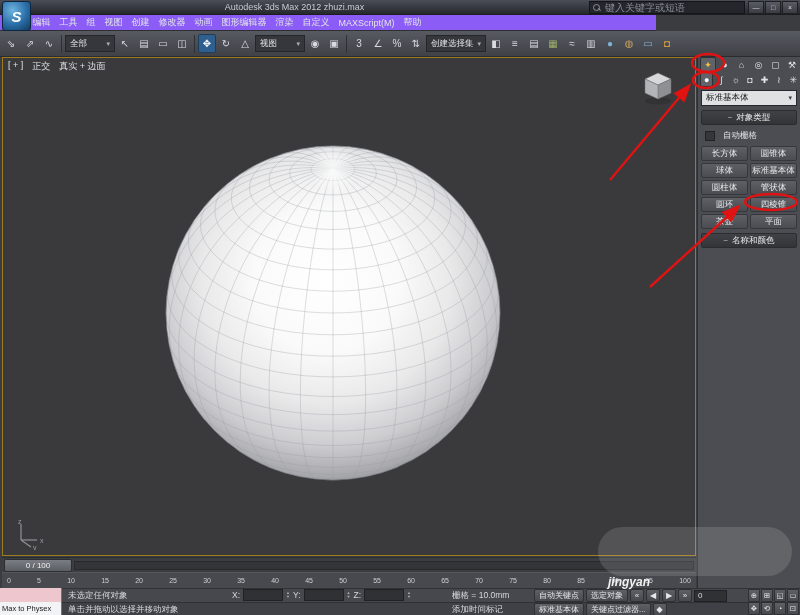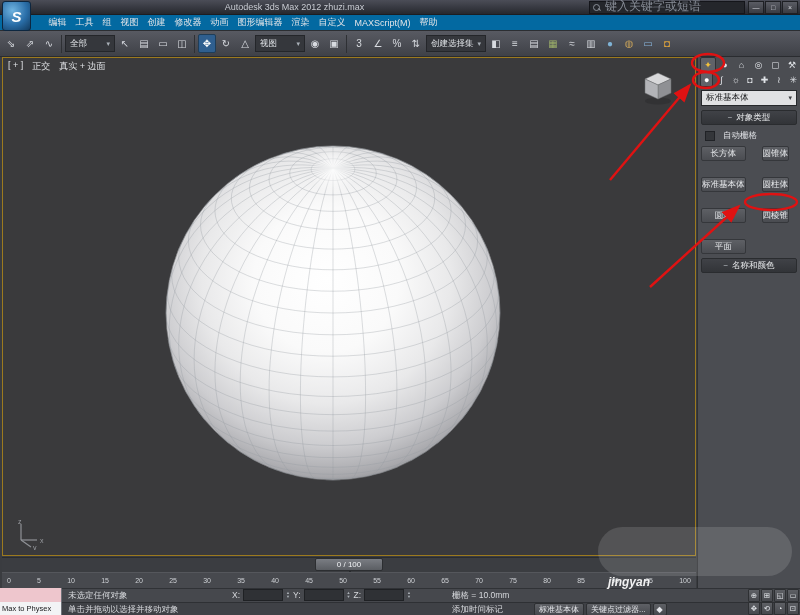--- a/index.html
+++ b/index.html
@@ -5,32 +5,32 @@
   html,body{margin:0;padding:0;background:#222;}
   #app{position:relative;width:800px;height:615px;overflow:hidden;background:#3a3c40;
        font-family:"Liberation Sans","DejaVu Sans",sans-serif;-webkit-font-smoothing:antialiased;}
   
   .titlebar{position:absolute;left:0;top:0;width:800px;height:15px;
     background:linear-gradient(#4b4d57,#26282e);display:flex;align-items:center;border-bottom:1px solid #1c1d21;box-sizing:border-box;}
   .title-text{flex:1;text-align:center;font-size:9px;color:#c9ccd3;white-space:nowrap;overflow:hidden;}
   .search-wrap{display:flex;align-items:center;background:#24262b;border:1px solid #14151a;height:11px;width:148px;margin-right:3px;padding:0 3px;gap:3px;}
   .search-glass{width:5px;height:5px;border:1px solid #8a8f98;border-radius:50%;position:relative;flex:0 0 auto;}
   .search-glass::after{content:"";position:absolute;left:4px;top:4px;width:3px;height:1px;background:#8a8f98;transform:rotate(45deg);}
-  .search-input{flex:1;background:transparent;border:0;outline:0;font-size:12px;color:#cfd3da;font-family:Liberation Mono, monospace;min-width:0;}
+  .search-input{flex:1;background:transparent;border:0;outline:0;font-size:10px;color:#cfd3da;font-family:Liberation Serif, serif;min-width:0;}
   .search-input::placeholder{color:#878c96;}
   .winbtns{display:flex;gap:1px;margin-right:2px;}
   .winbtn{width:14px;height:11px;background:linear-gradient(#5a5c64,#3a3c42);border:1px solid #1e2024;color:#d6d9de;
     font-size:7px;display:flex;align-items:center;justify-content:center;}
   
   .logo{position:absolute;left:2px;top:1px;width:27px;height:28px;z-index:30;border-radius:3px;
     background:radial-gradient(circle at 35% 30%,#6fb3e0,#2a6ea8 55%,#123a5e);border:1px solid #0d2740;
     color:#fff;font-weight:bold;font-style:italic;font-size:15px;display:flex;align-items:center;justify-content:center;}
   
-  .menubar{position:absolute;left:0;top:15px;width:800px;height:16px;background:#0369a1;
-    display:flex;align-items:center;padding-left:44px;box-sizing:border-box;border-bottom:1px solid #2c2e32;}
+  .menubar{position:absolute;left:0;top:15px;width:656px;height:16px;background:#8b5cf6;
+    display:flex;align-items:center;padding-left:28px;box-sizing:border-box;border-bottom:1px solid #2c2e32;}
   .menu-item{font-size:9px;color:#e2e4e8;padding:2px 4.5px;white-space:nowrap;cursor:default;}
   
   .toolbar{position:absolute;left:0;top:31px;width:800px;height:26px;
     background:linear-gradient(#585a62,#3f4147);display:flex;align-items:center;padding:0 2px;gap:1px;box-sizing:border-box;
     border-bottom:1px solid #2a2c30;}
   .tb-icon{width:16px;height:17px;display:flex;align-items:center;justify-content:center;
     font-size:10px;color:#d8dbe0;border:1px solid transparent;border-radius:2px;flex:0 0 auto;}
   .tb-icon.active{background:var(--active_tool);border-color:#1f3d58;color:#fff;}
   .tb-sep{width:1px;height:18px;background:#2e3034;margin:0 2px;flex:0 0 auto;}
   .tb-dd{height:15px;background:#35373c;border:1px solid #24262a;color:#dfe2e6;font-size:8.5px;
@@ -54,26 +54,26 @@
   .cp-cat{width:13px;height:13px;font-size:9px;color:#dfe2e6;display:flex;align-items:center;justify-content:center;border:1px solid transparent;border-radius:2px;}
   .cp-cat.active{background:#606268;border-color:#303236;color:#fff;}
   .cp-dd{margin:3px 3px 2px;height:14px;background:#e0e1e3;color:#17181a;font-size:8.5px;border:1px solid #26282b;
     display:flex;align-items:center;justify-content:space-between;padding:0 4px;}
   .cp-dd .dd-arrow{color:#3a3c40;}
   .rollout{margin:4px 3px 2px;height:13px;background:linear-gradient(#404247,#323438);border:1px solid #2a2c2f;border-radius:2px;
     color:#e8eaec;font-size:8.5px;display:flex;align-items:center;justify-content:center;gap:4px;}
   .rollout .minus{color:#b9bdc2;font-size:8px;}
   .autogrid{display:flex;align-items:center;gap:8px;padding:3px 7px 1px;font-size:8.5px;color:#dfe1e5;}
   .cb{width:8px;height:8px;background:#34363a;border:1px solid #202226;flex:0 0 auto;}
-  .obj-grid{display:grid;grid-template-columns:1fr 1fr 1fr;gap:16px;padding:3px 3px 0;}
+  .obj-grid{display:grid;grid-template-columns:1fr 1fr;gap:2px;padding:3px 3px 0;}
   .obj-btn{height:13px;background:linear-gradient(#5e6065,#4a4c51);border:1px solid #35373b;border-radius:2px;
     color:#e6e8eb;font-size:8.5px;display:flex;align-items:center;justify-content:center;white-space:nowrap;}
   
   .tslider{position:absolute;left:2px;top:557px;width:694px;height:15px;background:#3b3d41;border-top:1px solid #2a2c2f;
-    display:flex;align-items:center;padding:0 2px;box-sizing:border-box;flex-direction:column;}
+    display:flex;align-items:center;padding:0 2px;box-sizing:border-box;}
   .ts-handle{width:66px;height:11px;background:linear-gradient(#7a7d83,#5b5e63);border:1px solid #2c2e31;border-radius:2px;
     color:#f0f2f4;font-size:8px;text-align:center;line-height:11px;}
   .ts-track{flex:1;height:7px;margin-left:2px;background:#333539;border:1px solid #27292c;}
   .ruler{position:absolute;left:2px;top:572px;width:694px;height:16px;background:#47494e;border-top:1px solid #55575c;
     display:flex;justify-content:space-between;align-items:center;padding:0 5px;box-sizing:border-box;}
   .ruler-num{font-size:7px;color:#cdd0d4;}
   
   .status1{position:absolute;left:0;top:588px;width:800px;height:14px;background:#46484d;border-top:1px solid #303236;box-sizing:border-box;}
   .status2{position:absolute;left:0;top:602px;width:800px;height:13px;background:#3f4146;border-top:1px solid #2e3034;box-sizing:border-box;}
   .listener-pink{position:absolute;left:0;top:588px;width:62px;height:14px;background:var(--listener_pink);border-right:1px solid #70737a;box-sizing:border-box;}
@@ -371,20 +371,31 @@
     <span class="coord-field"></span>
     <span class="spinner">▲<br>▼</span>
     <span class="coord-label">Z:</span>
     <span class="coord-field"></span>
     <span class="spinner">▲<br>▼</span>
   </div>
 
   <div class="stat-text" style="left:452px;top:590px;">栅格 = 10.0mm</div>
   <div class="stat-text" style="left:452px;top:604px;">添加时间标记</div>
 
+  <div class="keyrow" style="left:534px;top:589px;">
+    <div class="kbtn">自动关键点</div>
+    <div class="kbtn">选定对象</div>
+    <span id="transport1" style="display:flex;gap:2px;">
+        <div class="kbtn mini">«</div>
+        <div class="kbtn mini">◀</div>
+        <div class="kbtn mini">▶</div>
+        <div class="kbtn mini">»</div>
+      </span>
+    <div class="frame-field">0</div>
+  </div>
   <div class="keyrow" style="left:534px;top:603px;">
     <div class="kbtn">标准基本体</div>
     <div class="kbtn">关键点过滤器...</div>
     <span id="setkeys-slot" style="display:flex;">
         <div class="kbtn mini">◆</div>
       </span>
   </div>
 
   <div class="navgrid" style="top:589px;" id="navrow1">
       <div class="navbtn">⊕</div>

